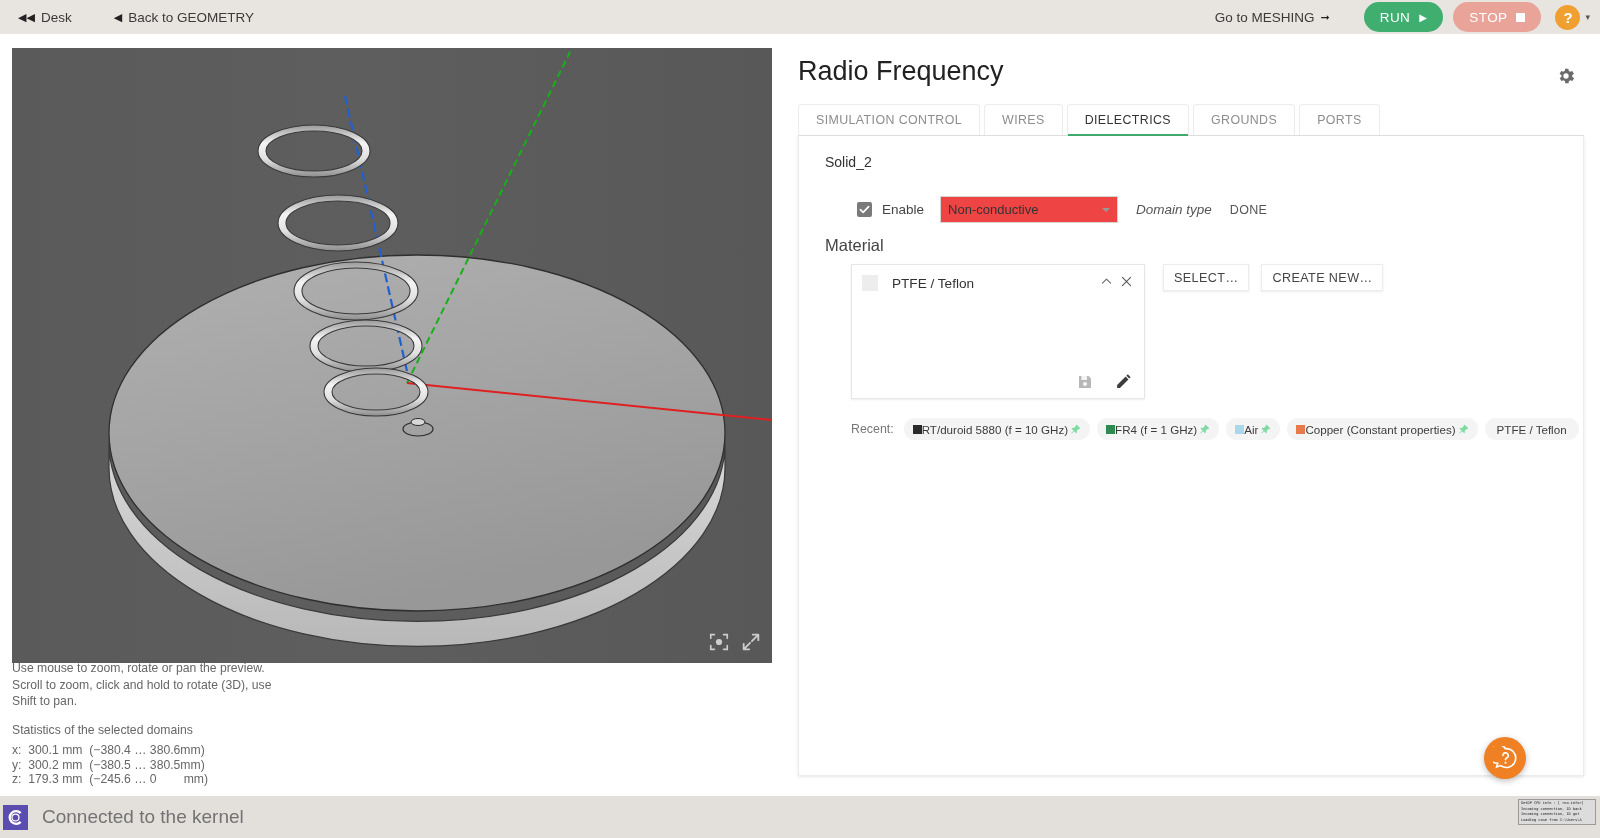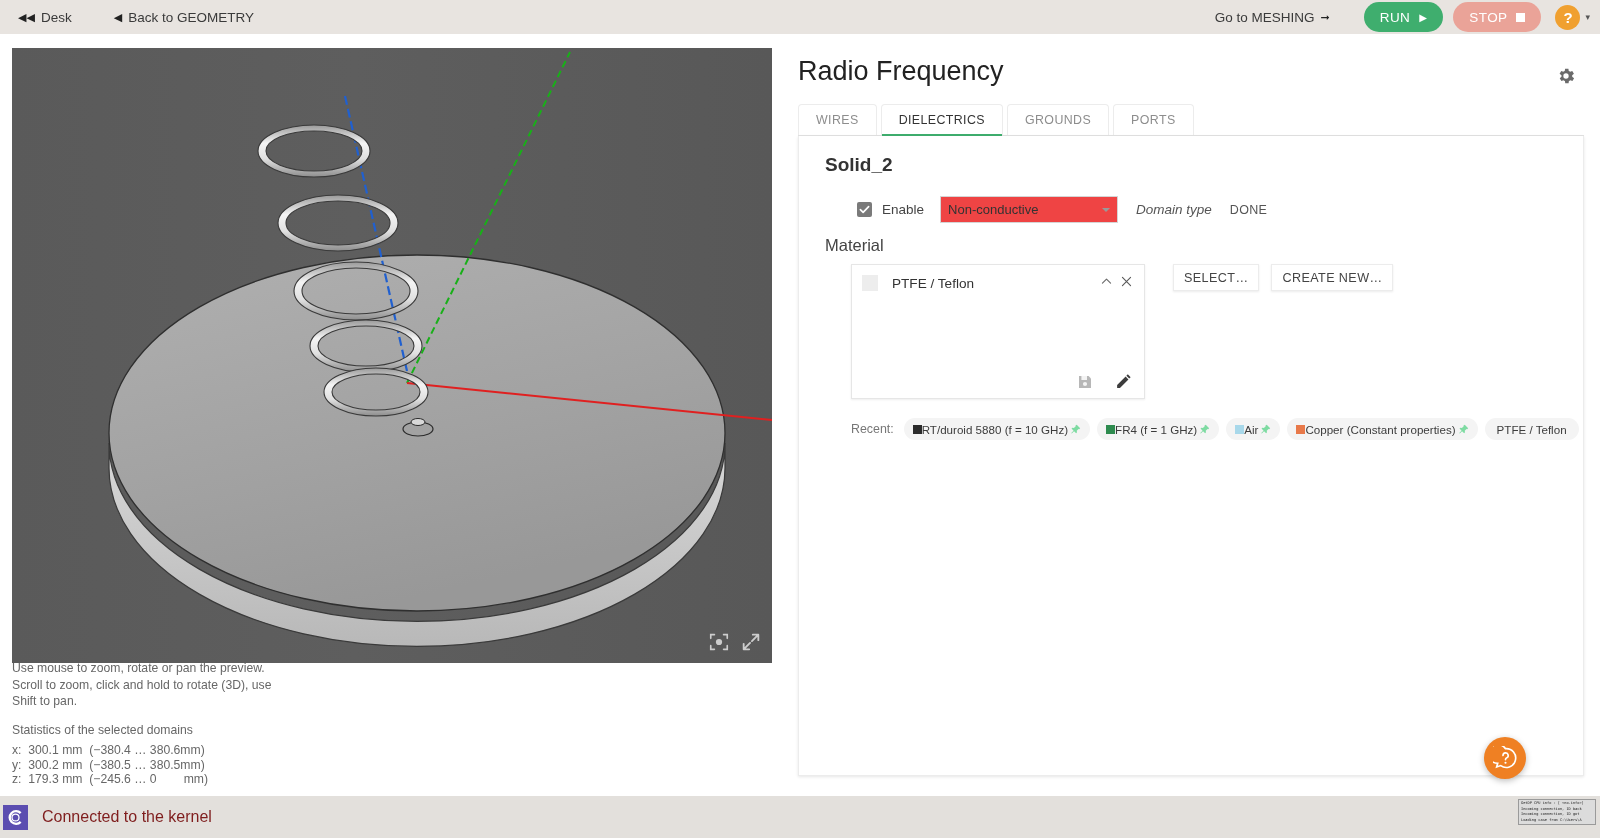--- a/index.html
+++ b/index.html
@@ -108,21 +108,21 @@
   }
 
   
   #content-card {
     position: absolute; left: 2px; top: 88px; width: 786px; height: 640px;
     background: #fff; border: 1px solid #ececec; border-top: none;
     box-shadow: 0 1px 3px rgba(0,0,0,.10);
   }
   #solid-title {
     position: absolute; left: 26px; top: 18px;
-    font-size: 19px; color: #333; font-weight: bold;
+    font-size: 14px; color: #333; font-weight: normal;
   }
   #enable-row {
     position: absolute; left: 58px; top: 60px;
     display: flex; align-items: center;
   }
   #enable-checkbox {
     width: 15px; height: 15px; background: #7a7a7a; border-radius: 2px;
     display: flex; align-items: center; justify-content: center;
     cursor: pointer; margin-right: 10px;
   }
@@ -172,21 +172,21 @@
   #mat-card-actions {
     position: absolute; right: 12px; bottom: 8px; display: flex; align-items: center; gap: 22px;
   }
   .actbtn { cursor: pointer; display: flex; align-items: center; }
   .btn-flat {
     height: 27px; border: 1px solid #ececec; background: #fff; color: #444;
     font-size: 12.6px; letter-spacing: .4px; font-family: inherit;
     padding: 0 10px; cursor: pointer; box-shadow: 0 1px 2px rgba(0,0,0,.08);
     display: flex; align-items: center; white-space: nowrap;
   }
-  #select-btn { margin-left: 28px; }
+  #select-btn { margin-left: 18px; }
   #create-btn { margin-left: 12px; }
 
   
   #recent-row {
     position: absolute; left: 52px; top: 282px;
     display: flex; align-items: center; flex-wrap: nowrap;
   }
   #recent-label { font-size: 12.4px; color: #777; margin-right: 10px; }
   .chip {
     display: flex; align-items: center; 
@@ -207,21 +207,21 @@
 
   
   #statusbar {
     position: absolute; left: 0; top: 796px; width: 1600px; height: 42px;
     background: #e3e0dc; display: flex; align-items: center;
   }
   #kernel-logo {
     width: 25px; height: 25px; background: #5b4db0; margin-left: 3px;
     display: flex; align-items: center; justify-content: center; flex: 0 0 auto;
   }
-  #kernel-status { font-size: 16px; color: #7f1d1d; margin-left: 14px; }
+  #kernel-status { font-size: 19px; color: #737373; margin-left: 14px; }
   #console-thumb {
     position: absolute; right: 4px; top: 3px; width: 78px; height: 26px;
     background: #dcdcdc; border: 1px solid #9a9a9a; overflow: hidden;
     padding: 1px 2px; cursor: pointer;
   }
   .console-line {
     font-family: "DejaVu Sans Mono", monospace; font-size: 3.6px;
     line-height: 5.6px; color: #1a1a1a; white-space: nowrap; overflow: hidden;
   }
 </style>
@@ -342,20 +342,23 @@
 </div>
 
 <div id="right-panel">
   <div id="panel-title">Radio Frequency</div>
   <svg id="gear-icon" viewBox="0 0 24 24">
     <path fill="#6b6b6b" d="M19.4 13a7.8 7.8 0 0 0 0-2l2.1-1.6-2-3.5-2.5 1a7.7 7.7 0 0 0-1.7-1l-.4-2.6h-4l-.4 2.6c-.6.2-1.2.6-1.7 1l-2.5-1-2 3.5L6.6 11a7.8 7.8 0 0 0 0 2l-2.1 1.6 2 3.5 2.5-1c.5.4 1.1.8 1.7 1l.4 2.6h4l.4-2.6c.6-.2 1.2-.6 1.7-1l2.5 1 2-3.5-2.3-1.6zM12 15.2A3.2 3.2 0 1 1 12 8.8a3.2 3.2 0 0 1 0 6.4z"></path>
   </svg>
 
   <div id="tabs">
     <div class="tab">
+      <span>SIMULATION CONTROL</span>
+    </div>
+    <div class="tab">
       <span>WIRES</span>
     </div>
     <div class="tab active">
       <span>DIELECTRICS</span>
     </div>
     <div class="tab">
       <span>GROUNDS</span>
     </div>
     <div class="tab">
       <span>PORTS</span>

